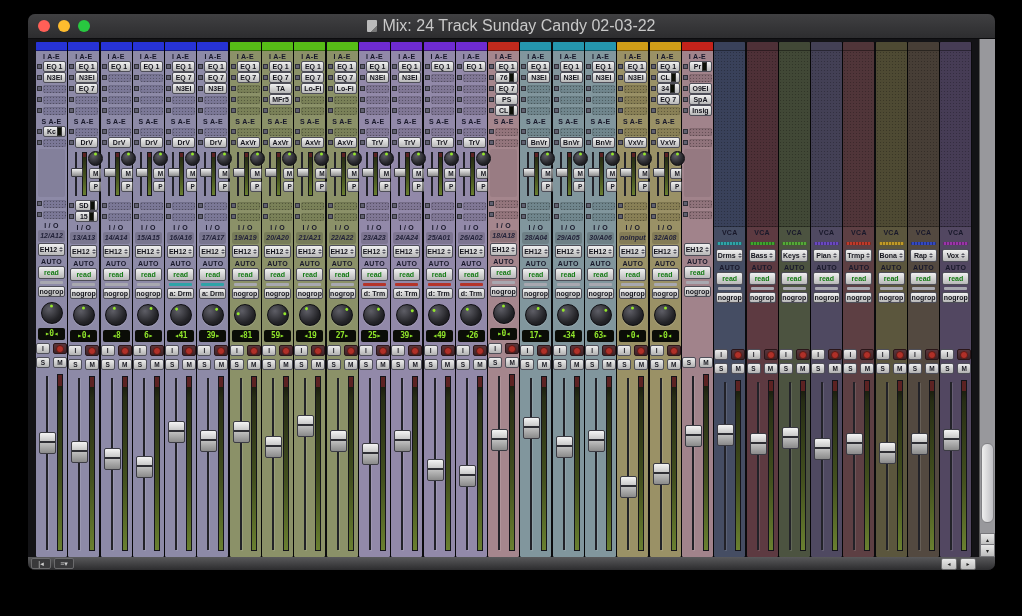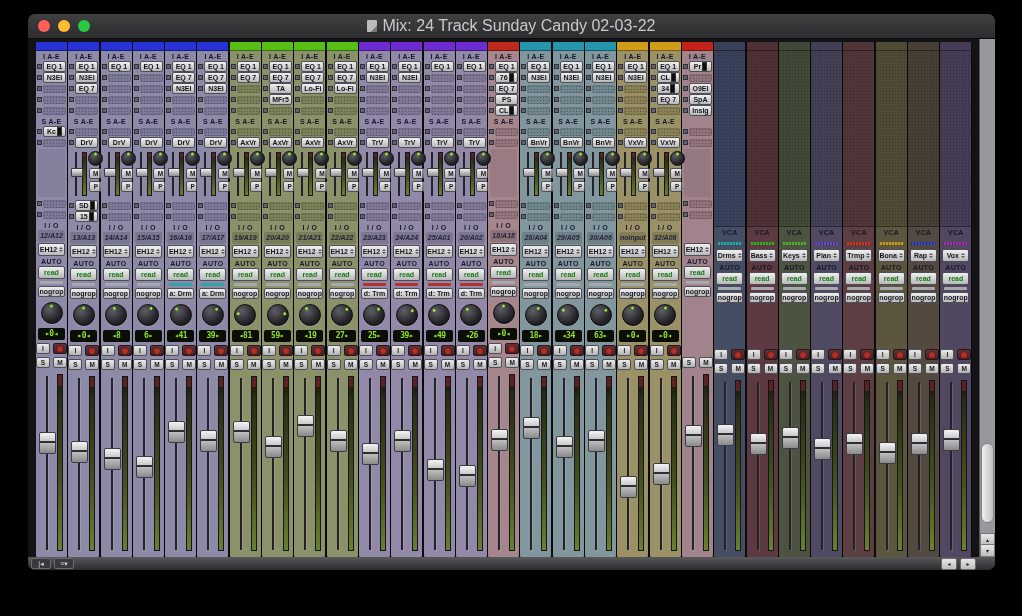--- a/index.html
+++ b/index.html
@@ -1568,21 +1568,21 @@
             <div class="gline" style="background: rgb(168, 168, 176);"></div>
           </div>
           <div class="grow">
             <div class="btn">nogrop</div>
           </div>
           <div class="panrow">
             <div class="knob">
               <span class="kdot" style="transform: rotate(20.8deg) translateY(-7.5px);"></span>
             </div>
           </div>
-          <div class="lcd">18▸</div>
+          <div class="lcd">17▸</div>
           <div class="recrow">
             <div class="sq">I</div>
             <div class="sq recbtn">
               <span class="recdot"></span>
             </div>
           </div>
           <div class="smrow">
             <div class="sq">S</div>
             <div class="sq">M</div>
           </div>

